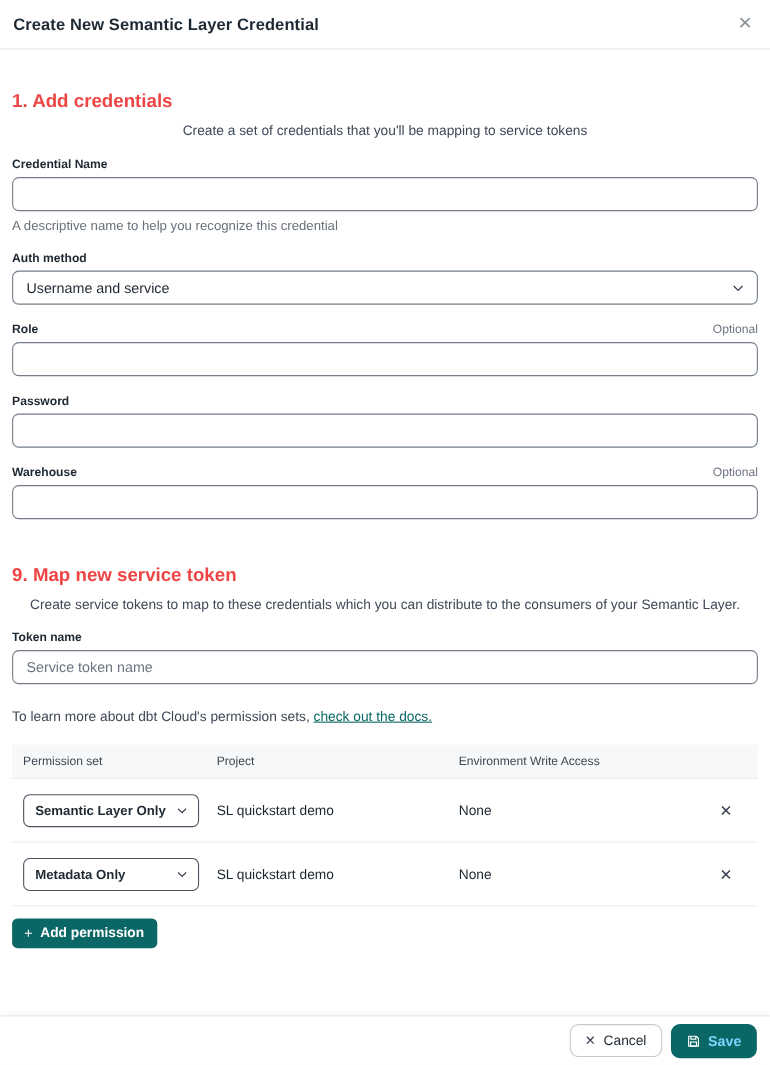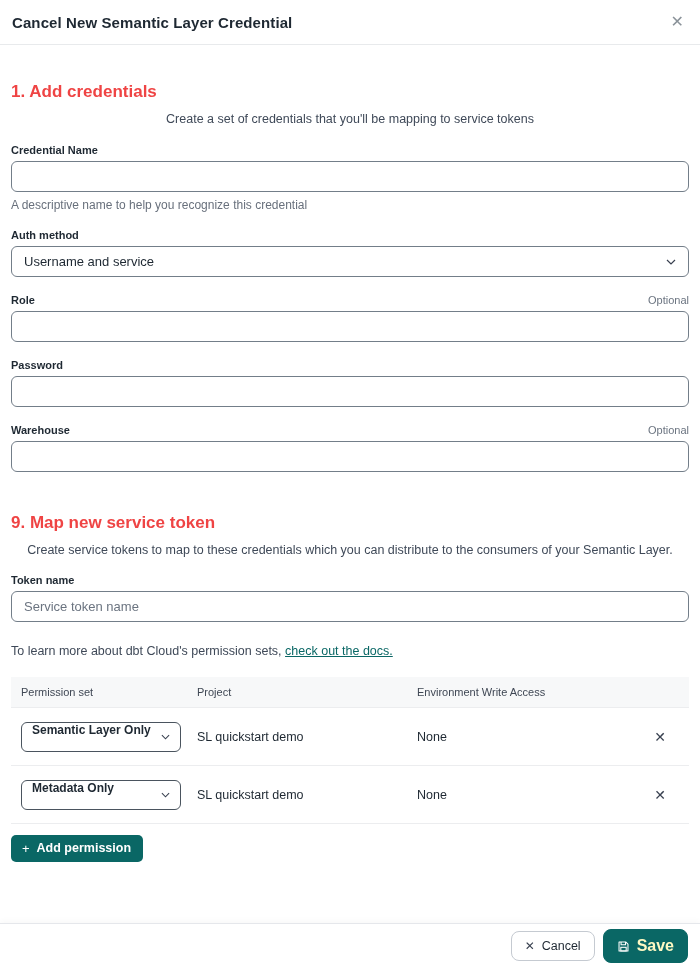--- a/index.html
+++ b/index.html
@@ -56,21 +56,21 @@
     border-bottom: 1px solid #ECEDEF;
   }
   .perm-header-cell { font-size: 11px; font-weight: 400; color: #3F4754; padding-left: 10px; }
   .perm-row {
     display: grid; grid-template-columns: 176px 220px 1fr 58px;
     height: 58px; align-items: center; border-bottom: 1px solid #ECEDEF;
   }
   .perm-cell { padding-left: 10px; font-size: 12.5px; color: #1E2832; }
   .perm-select {
     width: 160px; height: 30px; border: 1px solid #4A545E; border-radius: 6px;
-    display: flex; justify-content: space-between;
+    display: flex; align-items: center; justify-content: space-between;
     padding: 0 10px; background: #fff; cursor: pointer;
   }
   .perm-select-value { font-size: 12px; font-weight: 700; color: #1E2832; }
   .row-remove-btn {
     border: none; background: transparent; color: #394150; font-size: 14px;
     cursor: pointer; justify-self: center; font-weight: 300; padding: 2px 4px;
   }
 
   .add-permission-btn {
     margin-top: 11px; display: inline-flex; align-items: center; gap: 7px;
@@ -89,29 +89,29 @@
   .cancel-btn {
     display: inline-flex; align-items: center; gap: 7px; background: #fff;
     border: 1px solid #C5CAD1; border-radius: 8px; padding: 7px 13px; cursor: pointer;
   }
   .cancel-btn .x-glyph { font-size: 12px; color: #394150; line-height: 1; }
   .cancel-btn .btn-label { font-size: 12.5px; color: #1E2832; font-family: "Liberation Sans", sans-serif; }
   .save-btn {
     display: inline-flex; align-items: center; gap: 7px; background: #0A6765;
     border: 1px solid #0A6765; border-radius: 8px; padding: 7px 13px; cursor: pointer;
   }
-  .save-btn .btn-label { font-size: 16px; font-weight: 700; color: #fef9c3; font-family: "Liberation Sans", sans-serif; }
+  .save-btn .btn-label { font-size: 13px; font-weight: 700; color: #7dd3fc; font-family: "Liberation Sans", sans-serif; }
 </style>
 </head>
 <body>
 
 <div class="modal">
 
   <div class="modal-header">
-    <div class="modal-title">Cancel New Semantic Layer Credential</div>
+    <div class="modal-title">Create New Semantic Layer Credential</div>
     <button class="close-btn">✕</button>
   </div>
 
   <div class="content">
 
     <div class="section1">
       <div class="section-heading">1. Add credentials</div>
       <div class="section-desc">Create a set of credentials that you'll be mapping to service tokens</div>
 
       <div class="field first">

